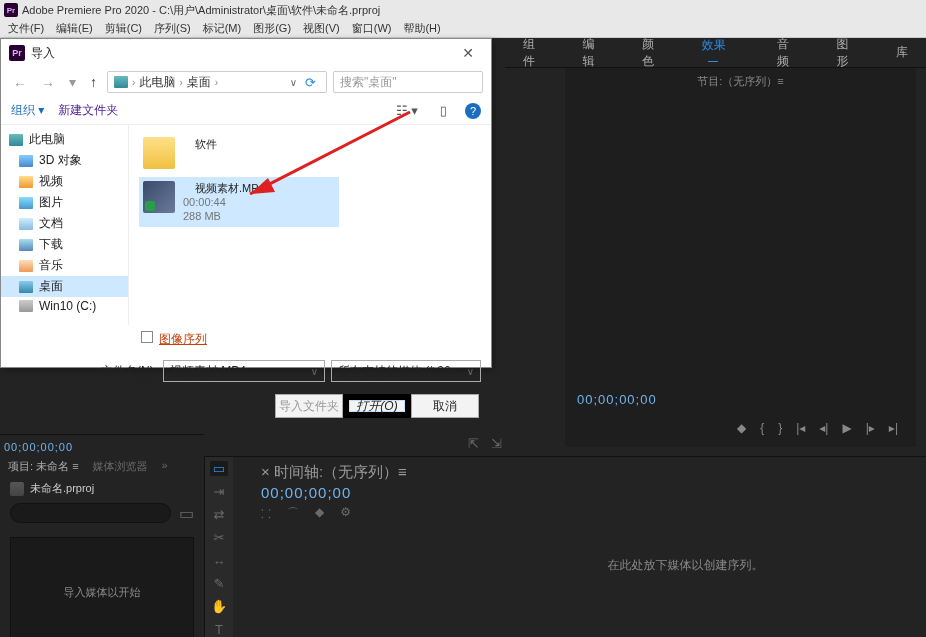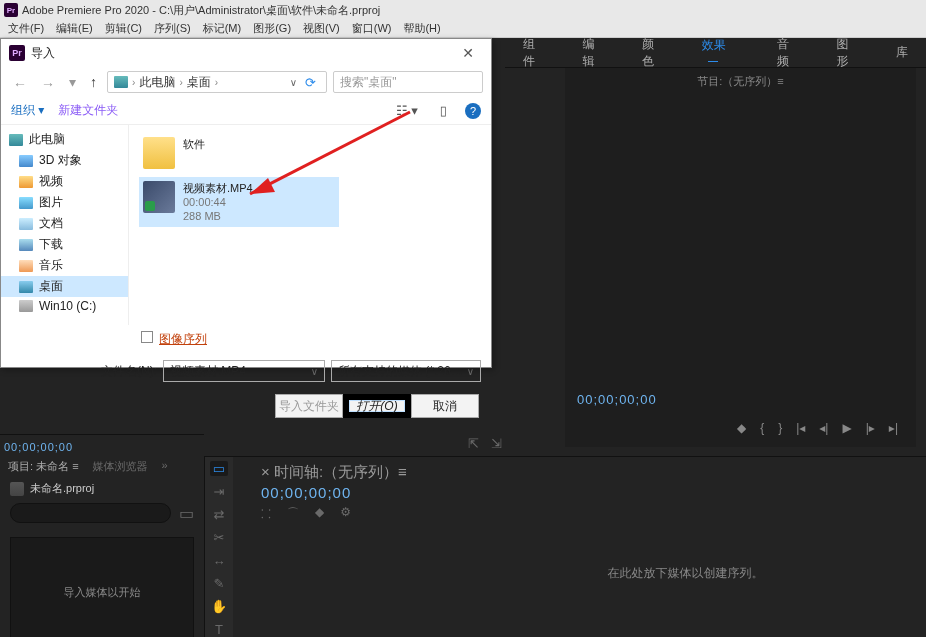--- a/index.html
+++ b/index.html
@@ -38,41 +38,41 @@
 .project-panel .drop-zone{ margin:10px; height:110px; background:#1a1a1a; border:1px solid #111; display:flex; align-items:center; justify-content:center; color:#888; font-size:11px;}
 
 
 .timeline { position: absolute; left: 204px; top: 418px; right: 0; bottom: 0; background: #232323; border-left:1px solid #111; border-top:1px solid #111;}
 .timeline .tools-col { position: absolute; left: 0; top: 0; width: 28px; bottom: 0; background: #2a2a2a; display: flex; flex-direction: column; align-items: center; padding-top: 4px; gap: 8px; }
 .timeline .tools-col .tool { width: 18px; height: 18px; color: #6a6a6a; display:flex; align-items:center; justify-content:center; font-size:13px;}
 .timeline .tools-col .tool.active{ color:#2d8ceb; background:#1a1a1a; border-radius:2px;}
 .timeline .tl-header { margin-left: 28px; padding: 6px 10px 2px 28px; font-size: 15px; color: #999; display:flex; align-items:center; gap:10px;}
 .timeline .tl-timecode { margin-left: 56px; font-size: 15px; color: #6fb4ef; letter-spacing:1px;}
 .timeline .tl-icons { margin-left: 56px; padding-top:4px; display:flex; gap:16px; color:#6a6a6a; font-size:12px;}
-.timeline .tl-drop{ position:absolute; left:260px; right:20px; top:108px; text-align:center; color:#888; font-size:12px;}
+.timeline .tl-drop{ position:absolute; left:260px; right:20px; top:100px; text-align:center; color:#888; font-size:12px;}
 
 
 .dialog { position: absolute; top: 0; left: 0; width: 492px; height: 330px; background: #fff; border: 1px solid #888; box-shadow: 2px 2px 6px rgba(0,0,0,0.3); font-size: 12px; color: #222; }
 .dialog .dlg-title { height: 28px; display: flex; align-items: center; padding: 0 8px; }
 .dialog .dlg-title .pr-icon { width: 16px; height: 16px; background: #2a0033; margin-right: 6px; border-radius:2px; display:flex; align-items:center; justify-content:center; color:#e0aaff; font-size:9px; font-weight:bold;}
 .dialog .dlg-title .spacer { flex: 1; }
 .dialog .dlg-title .close { width: 30px; text-align: center; font-size: 14px; color: #555; }
 .dialog .nav-row { height: 30px; display: flex; align-items: center; padding: 0 8px; gap: 6px; }
 .dialog .nav-row .nav-arrow { color: #999; font-size: 14px; padding: 0 4px; }
 .dialog .nav-row .nav-arrow.enabled{ color:#333;}
 .dialog .nav-row .path-box { flex: 1; height: 22px; border: 1px solid #ccc; display: flex; align-items: center; padding: 0 6px; gap: 4px; border-radius:2px;}
 .dialog .nav-row .path-box .pc-icon{width:14px; height:12px; background:linear-gradient(#6bb,#389); border-radius:1px;}
 .dialog .nav-row .crumb{color:#333;}
 .dialog .nav-row .chev{color:#888; font-size:10px;}
 .dialog .nav-row .path-dd{ color:#666; font-size:10px; margin-left:auto;}
 .dialog .nav-row .refresh{ color:#2d8ceb; font-size:13px; padding:0 4px;}
 .dialog .nav-row .search-box { width: 150px; height: 22px; border: 1px solid #ccc; display: flex; align-items: center; padding: 0 6px; color: #999; border-radius:2px;}
 .dialog .toolbar-row { height: 28px; display: flex; align-items: center; padding: 0 10px; gap: 14px; border-bottom:1px solid #eee;}
 .dialog .toolbar-row .org{ color:#1a6ec0;}
-.dialog .toolbar-row .new-folder{ color:#8b5cf6;}
+.dialog .toolbar-row .new-folder{ color:#4c1d95;}
 .dialog .toolbar-row .spacer{flex:1;}
 .dialog .toolbar-row .view-icon{ color:#555; font-size:13px; padding:0 4px;}
 .dialog .toolbar-row .help-icon{ width:16px; height:16px; border-radius:50%; background:#1a6ec0; color:#fff; display:flex; align-items:center; justify-content:center; font-size:11px;}
 .dialog .body { display: flex; height: 200px; }
 .dialog .tree { width: 128px; border-right: 1px solid #eee; padding: 4px 0; overflow:hidden;}
 .dialog .tree .tree-item { display: flex; align-items: center; padding: 2px 6px 2px 18px; font-size: 12px; gap:6px; white-space:nowrap;}
 .dialog .tree .tree-item.root{padding-left:8px;}
 .dialog .tree .tree-item.selected{ background:#cde8ff;}
 .dialog .tree .ticon{ width:14px; height:12px; border-radius:1px;}
 .dialog .tree .ticon.pc{background:linear-gradient(#6bb,#389);}
@@ -85,21 +85,21 @@
 .dialog .tree .ticon.desk{background:linear-gradient(#8ce,#38a);}
 .dialog .tree .ticon.drive{background:linear-gradient(#ccc,#999);}
 .dialog .file-area { flex: 1; padding: 8px 10px; position: relative; }
 .dialog .file-item { display: flex; align-items: flex-start; gap: 8px; padding: 4px; margin-bottom: 4px; width: 200px; }
 .dialog .file-item.selected { background: #cde8ff; }
 .dialog .file-item .thumb { width: 32px; height: 32px; border-radius: 2px; flex-shrink:0;}
 .dialog .file-item .thumb.folder{ background: linear-gradient(#ffe08a,#f0c040);}
 .dialog .file-item .thumb.video{ background: linear-gradient(135deg,#3a4a6a,#6a7a9a); position:relative;}
 .dialog .file-item .thumb.video::after{content:""; position:absolute; left:2px; bottom:2px; width:10px; height:10px; background:#2a9d4a; border-radius:2px;}
 .dialog .file-item .meta { display: flex; flex-direction: column; font-size: 11px; line-height:14px;}
-.dialog .file-item .meta .name{ color:#222;}
+.dialog .file-item .meta .name{ color:#222;margin-left:12px;}
 .dialog .file-item .meta .sub{ color:#777;}
 .dialog .checkbox-row { padding: 6px 0 6px 140px; display:flex; align-items:flex-start; gap:6px; color:#c2410c;text-decoration:underline;}
 .dialog .checkbox-row .cb{width:12px; height:12px; border:1px solid #888;}
 .dialog .filename-row { padding: 6px 10px 6px 100px; display: flex; align-items: center; gap: 6px; }
 .dialog .filename-row label{ white-space:nowrap;}
 .dialog .filename-row .fn-input { flex: 1; height: 22px; border: 1px solid #aaa; padding: 0 6px; display:flex; align-items:center; justify-content:space-between;}
 .dialog .filename-row .ft-select { width: 150px; height: 22px; border: 1px solid #aaa; padding: 0 6px; display:flex; align-items:center; justify-content:space-between; white-space:nowrap; overflow:hidden;}
 .dialog .dd{color:#666; font-size:10px;}
 .dialog .buttons-row { padding: 6px 12px; display: flex; justify-content: flex-end; }
 .dialog .btn { min-width: 68px; height: 24px; border: 1px solid #aaa; background: #f3f3f3; display: flex; align-items: center; justify-content: center; font-size: 12px;}

